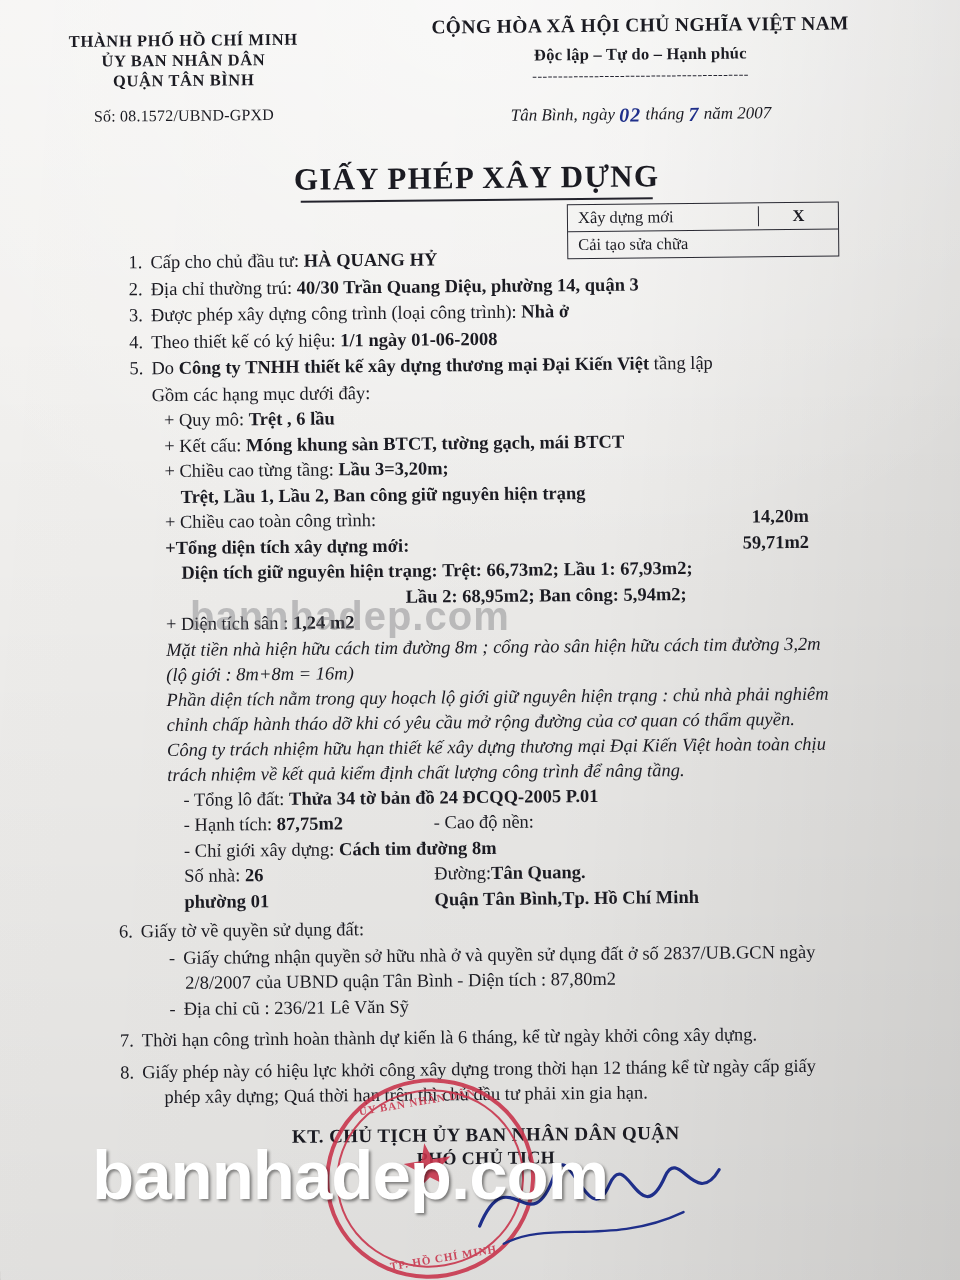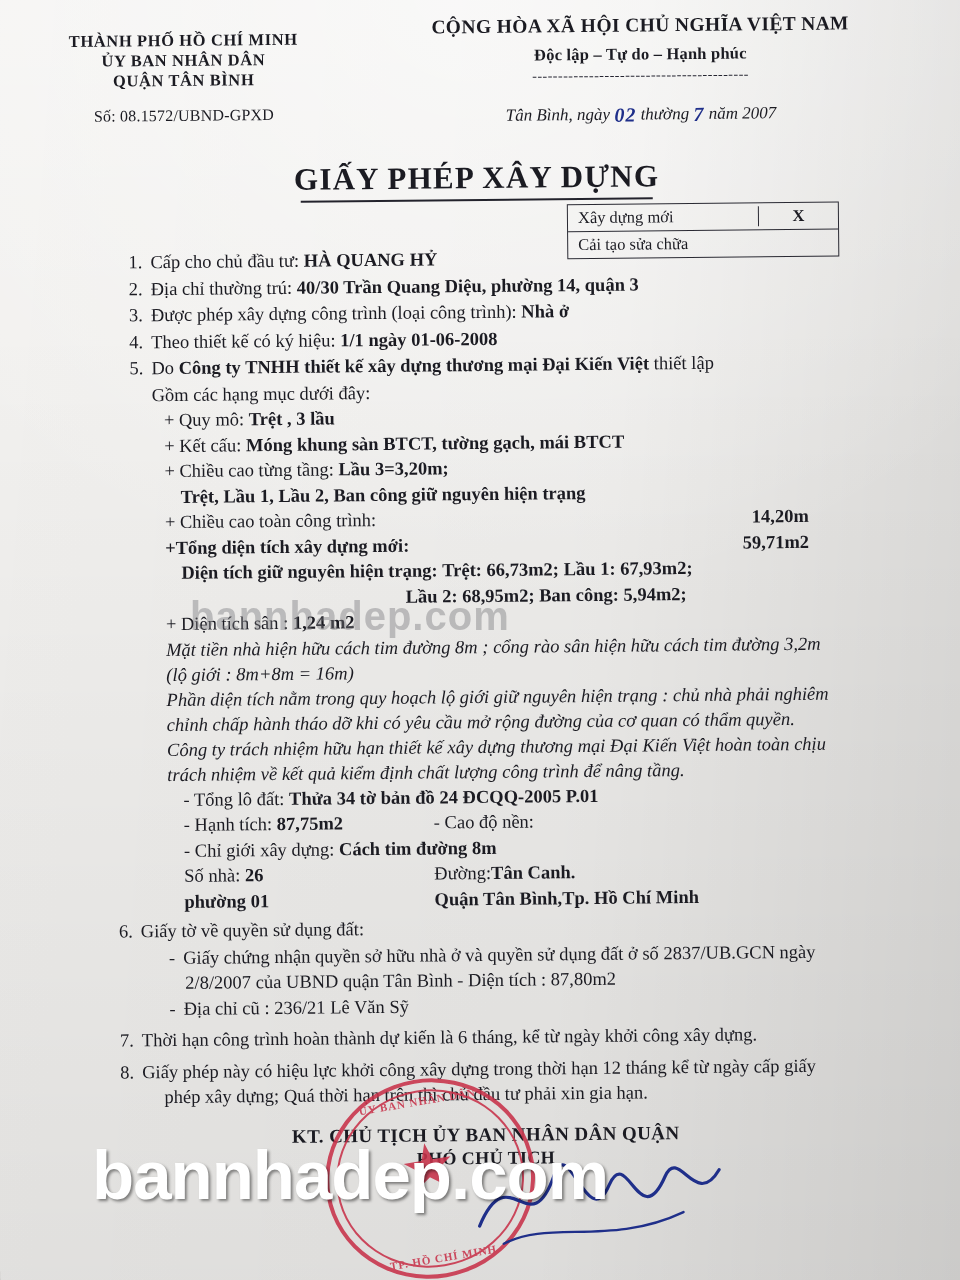--- a/index.html
+++ b/index.html
@@ -322,21 +322,21 @@
           <div class="sonum">Số: 08.1572/UBND-GPXD</div>
         </div>
 
         <div class="hdr-right">
           <div class="r1">CỘNG HÒA XÃ HỘI CHỦ NGHĨA VIỆT NAM</div>
           <div class="r2">Độc lập – Tự do – Hạnh phúc</div>
           <div class="dashes">------------------------------------------</div>
           <div class="datum">
             <span>Tân Bình, ngày</span>
             <span class="hw">02</span>
-            <span>thường</span>
+            <span>tháng</span>
             <span class="hw">7</span>
             <span>năm 2007</span>
           </div>
         </div>
       </div>
 
       <div class="title">GIẤY PHÉP XÂY DỰNG</div>
       <div class="title-underline"></div>
 
       <div class="chk">
@@ -374,29 +374,29 @@
           <li>
             <span class="num">4.</span>
             <span>Theo thiết kế có ký hiệu:</span>
             <b>1/1 ngày 01-06-2008</b>
           </li>
 
           <li>
             <span class="num">5.</span>
             <span>Do</span>
             <b>Công ty TNHH thiết kế xây dựng thương mại Đại Kiến Việt</b>
-            <span>thiết lập</span>
+            <span>tầng lập</span>
           </li>
         </ol>
 
         <div class="sub">Gồm các hạng mục dưới đây:</div>
 
         <div class="sub i3">
           <span>+ Quy mô:</span>
-          <b>Trệt , 3 lầu</b>
+          <b>Trệt , 6 lầu</b>
         </div>
 
         <div class="sub i3">
           <span>+ Kết cấu:</span>
           <b>Móng khung sàn BTCT, tường gạch, mái BTCT</b>
         </div>
 
         <div class="sub i3">
           <span>+ Chiều cao từng tầng:</span>
           <b>Lầu 3=3,20m;</b>
@@ -466,21 +466,21 @@
           <span>-   Chỉ giới xây dựng:</span>
           <b>Cách tim đường 8m</b>
         </div>
 
         <div class="sub i4 two-col">
           <div class="c1">
             <span>Số nhà:</span>
             <b>26</b>
           </div>
           <div>
-            <span>Đường:</span><b>Tân Canh.</b>
+            <span>Đường:</span><b>Tân Quang.</b>
           </div>
         </div>
 
         <div class="sub i4 two-col">
           <div class="c1">
             <b>phường 01</b>
           </div>
           <div>
             <b>Quận Tân Bình,Tp. Hồ Chí Minh</b>
           </div>

